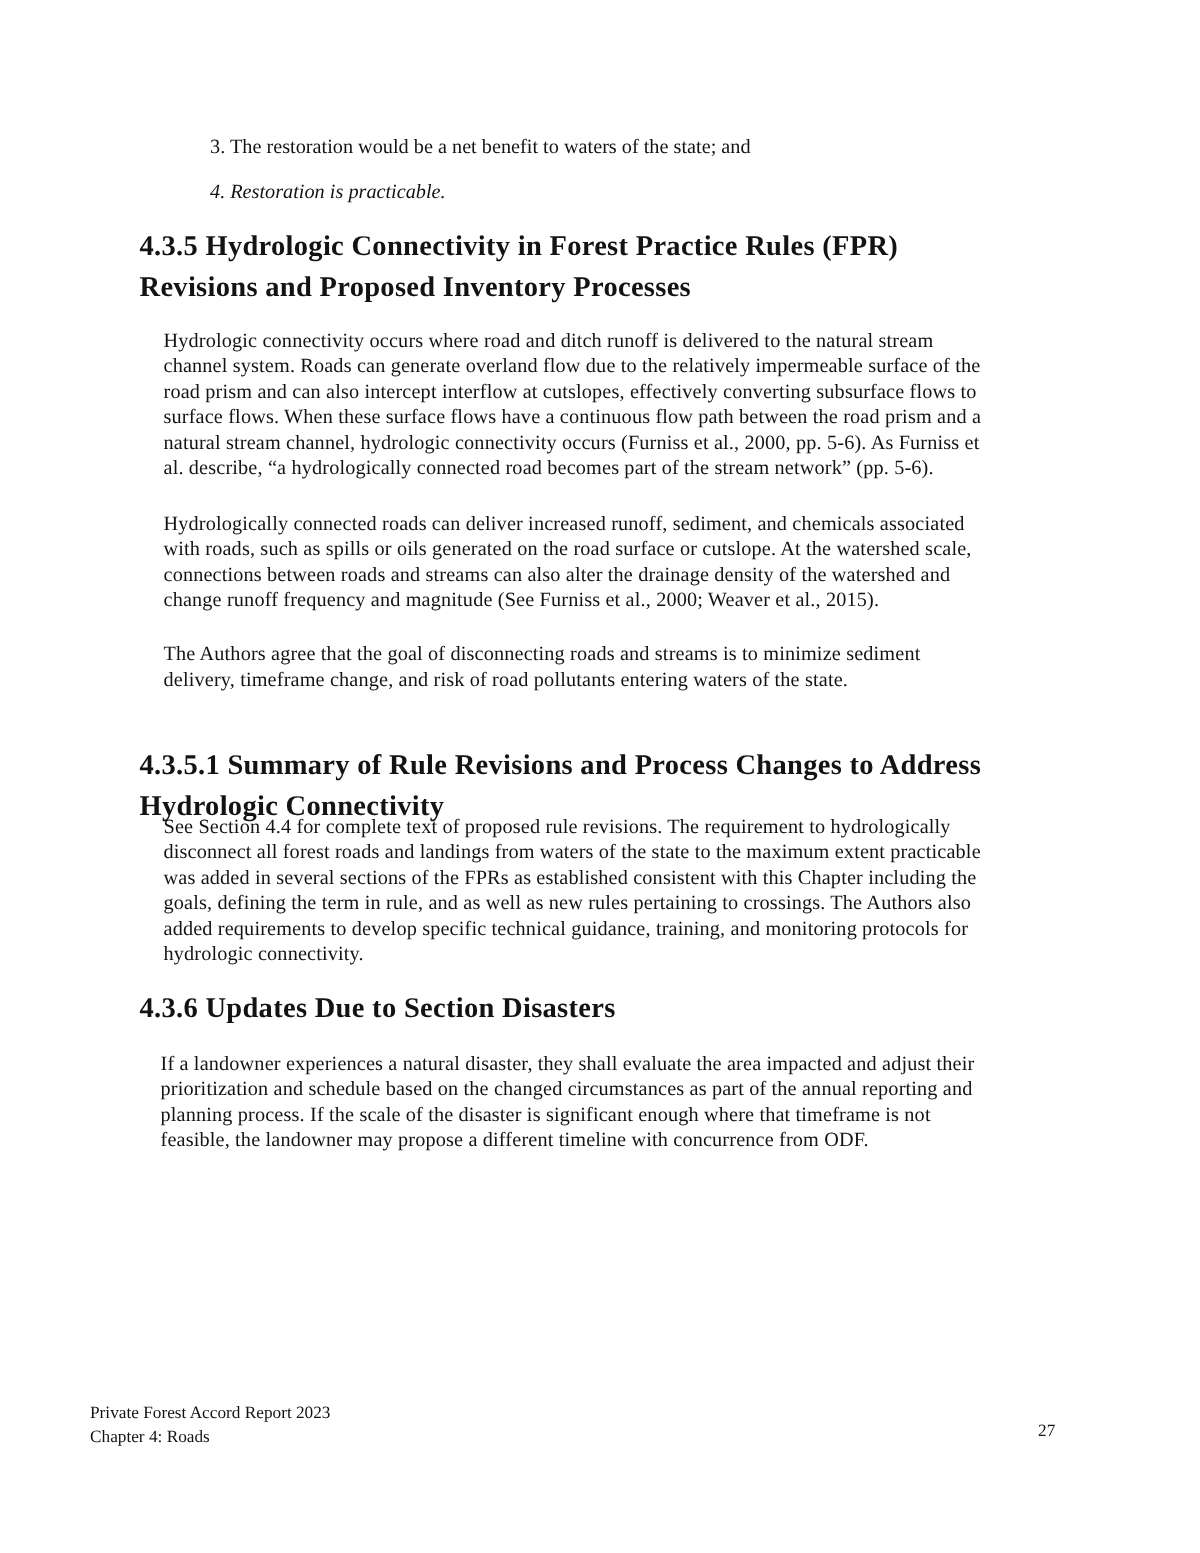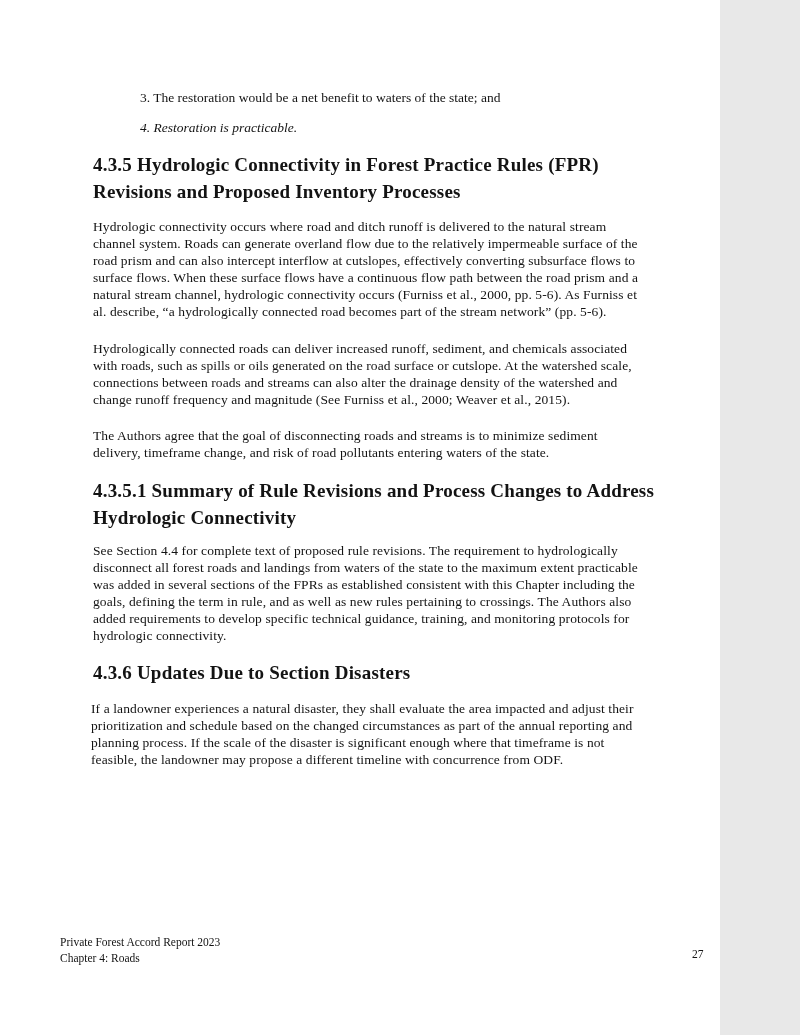--- a/index.html
+++ b/index.html
@@ -1,30 +1,31 @@
 <!DOCTYPE html>
 <html><head>
 <meta charset="utf-8">
 <style>
   * { margin: 0; padding: 0; box-sizing: border-box; }
   html, body { background: #e8e8e8; }
   .page {
     position: relative;
-    width: 720px;
+    width: 800px;
     height: 1035px;
     background: #ffffff;
     color: #131313;
     font-family: "Liberation Serif", "DejaVu Serif", serif;
     overflow: hidden;
   }
   .abs { position: absolute; white-space: pre; }
   .body-text {
     font-size: 13.5px;
     line-height: 17px;
     letter-spacing: 0.1px;
+    margin-left: 16px;
   }
   .list-item {
     font-size: 13.5px;
     line-height: 17px;
   }
   .heading {
     font-size: 19px;
     line-height: 27px;
     font-weight: bold;
     letter-spacing: 0.2px;
@@ -58,21 +59,21 @@
 al. describe, “a hydrologically connected road becomes part of the stream network” (pp. 5-6).</p>
 
   <p class="abs body-text" style="left:93px; top:340px;">Hydrologically connected roads can deliver increased runoff, sediment, and chemicals associated
 with roads, such as spills or oils generated on the road surface or cutslope. At the watershed scale,
 connections between roads and streams can also alter the drainage density of the watershed and
 change runoff frequency and magnitude (See Furniss et al., 2000; Weaver et al., 2015).</p>
 
   <p class="abs body-text" style="left:93px; top:427px;">The Authors agree that the goal of disconnecting roads and streams is to minimize sediment
 delivery, timeframe change, and risk of road pollutants entering waters of the state.</p>
 
-  <h2 class="abs heading" style="left:93px; top:477px;">4.3.5.1 Summary of Rule Revisions and Process Changes to Address
+  <h2 class="abs heading" style="left:93px; top:497px;">4.3.5.1 Summary of Rule Revisions and Process Changes to Address
 Hydrologic Connectivity</h2>
 
   <p class="abs body-text" style="left:93px; top:542px;">See Section 4.4 for complete text of proposed rule revisions. The requirement to hydrologically
 disconnect all forest roads and landings from waters of the state to the maximum extent practicable
 was added in several sections of the FPRs as established consistent with this Chapter including the
 goals, defining the term in rule, and as well as new rules pertaining to crossings. The Authors also
 added requirements to develop specific technical guidance, training, and monitoring protocols for
 hydrologic connectivity.</p>
 
   <h2 class="abs heading" style="left:93px; top:659px;">4.3.6 Updates Due to Section Disasters</h2>

